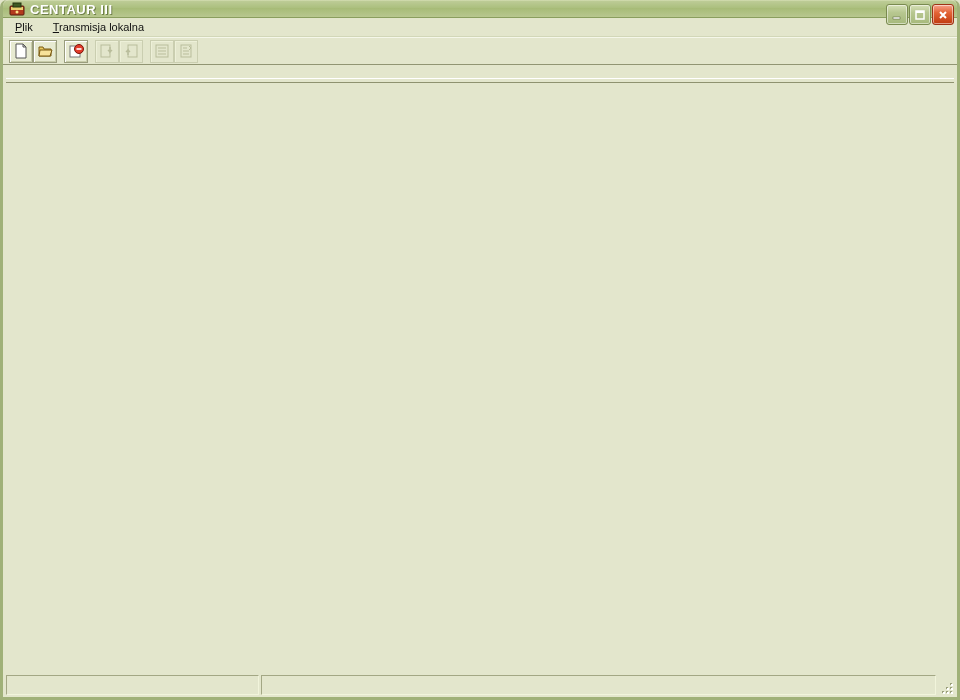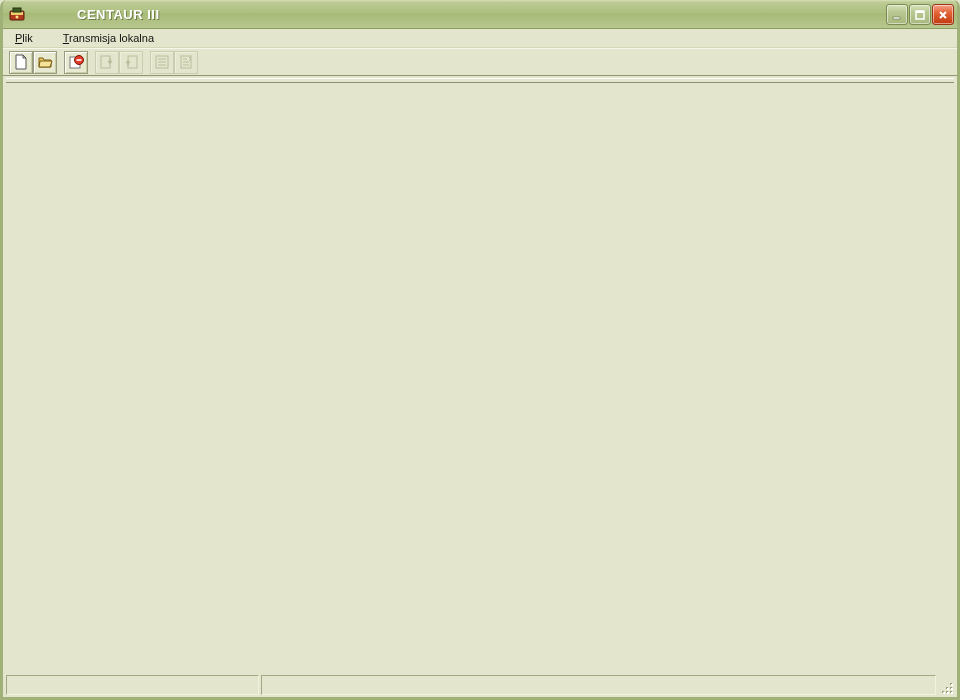--- a/index.html
+++ b/index.html
@@ -17,33 +17,32 @@
     position: relative;
     width: 960px; height: 700px;
     background: #e3e6cc;
     border: 3px solid #a0b178;
     border-top: none;
     border-radius: 7px 7px 0 0;
   }
 
   
   .titlebar {
-    height: 29px;
+    height: 18px;
     position: relative;
     background: linear-gradient(to bottom,
       #d7e0b6 0%,
       #bccb95 8%,
       #acc07f 45%,
       #a6bb76 46%,
       #b8c78f 100%);
     border-bottom: 1px solid #8a9e5e;
     border-radius: 6px 6px 0 0;
     display: flex;
-    align-items: center;
-    gap: 47px;
+    align-items: flex-end;
   }
   .titlebar .app-ico {
     width: 16px; height: 16px;
     margin: 0 5px 0 6px;
   }
   .titlebar .title-text {
     color: #ffffff;
     font-weight: bold;
     font-size: 13px;
     text-shadow: 1px 1px 0 #6f7f4a;
@@ -70,21 +69,21 @@
   .win-btn svg { display:block; }
 
   
   .menubar {
     height: 19px;
     background: #e3e6cc;
     border-bottom: 1px solid #d2d7b8;
     display: flex;
     align-items: center;
     padding-left: 5px;
-    gap: 16px;
+    gap: 6px;
   }
   .menu-item {
     padding: 2px 7px 2px 7px;
     color: #111;
   }
   .menu-item .mnemonic { text-decoration: underline; }
 
   
   .toolbar {
     height: 28px;

